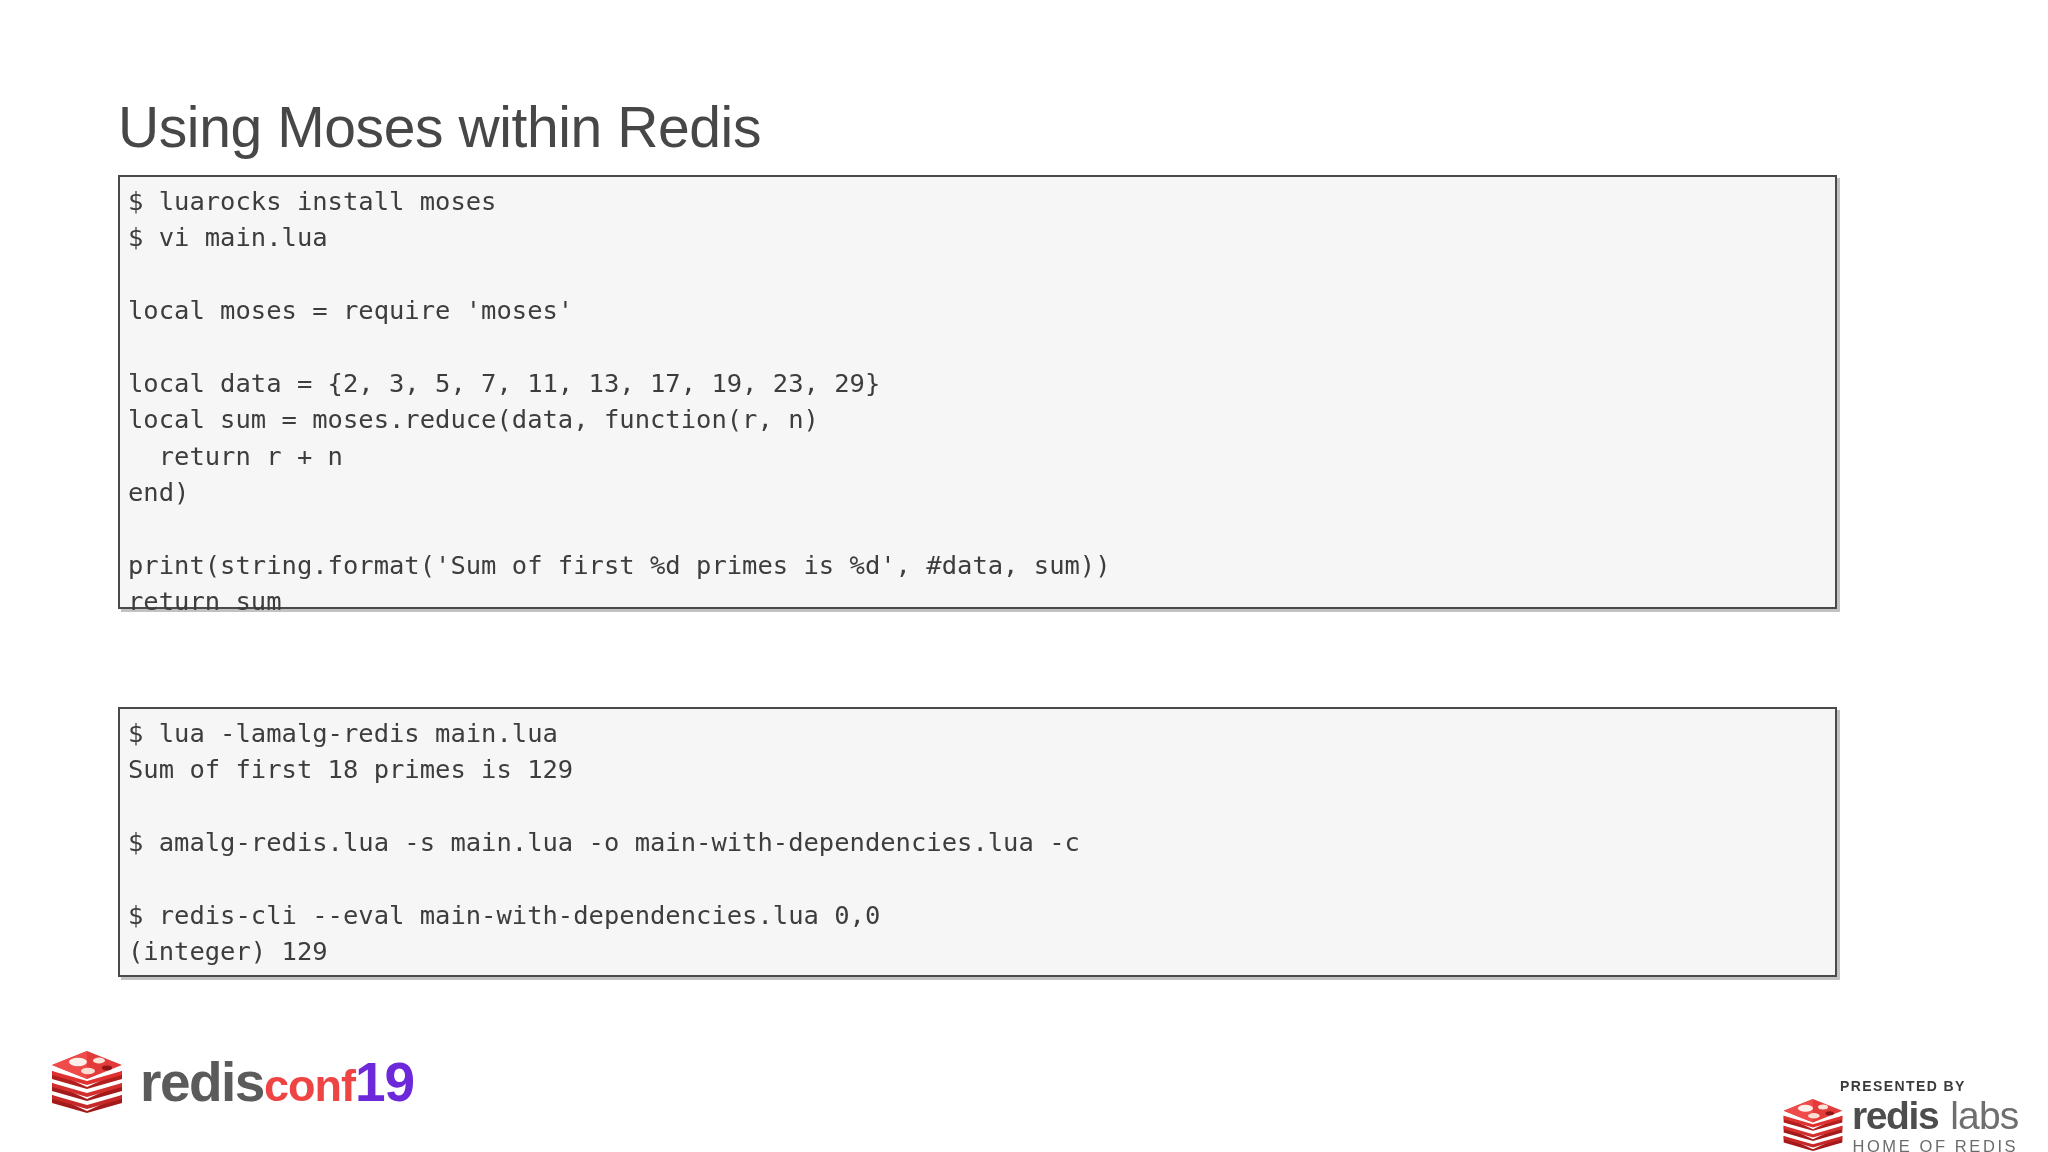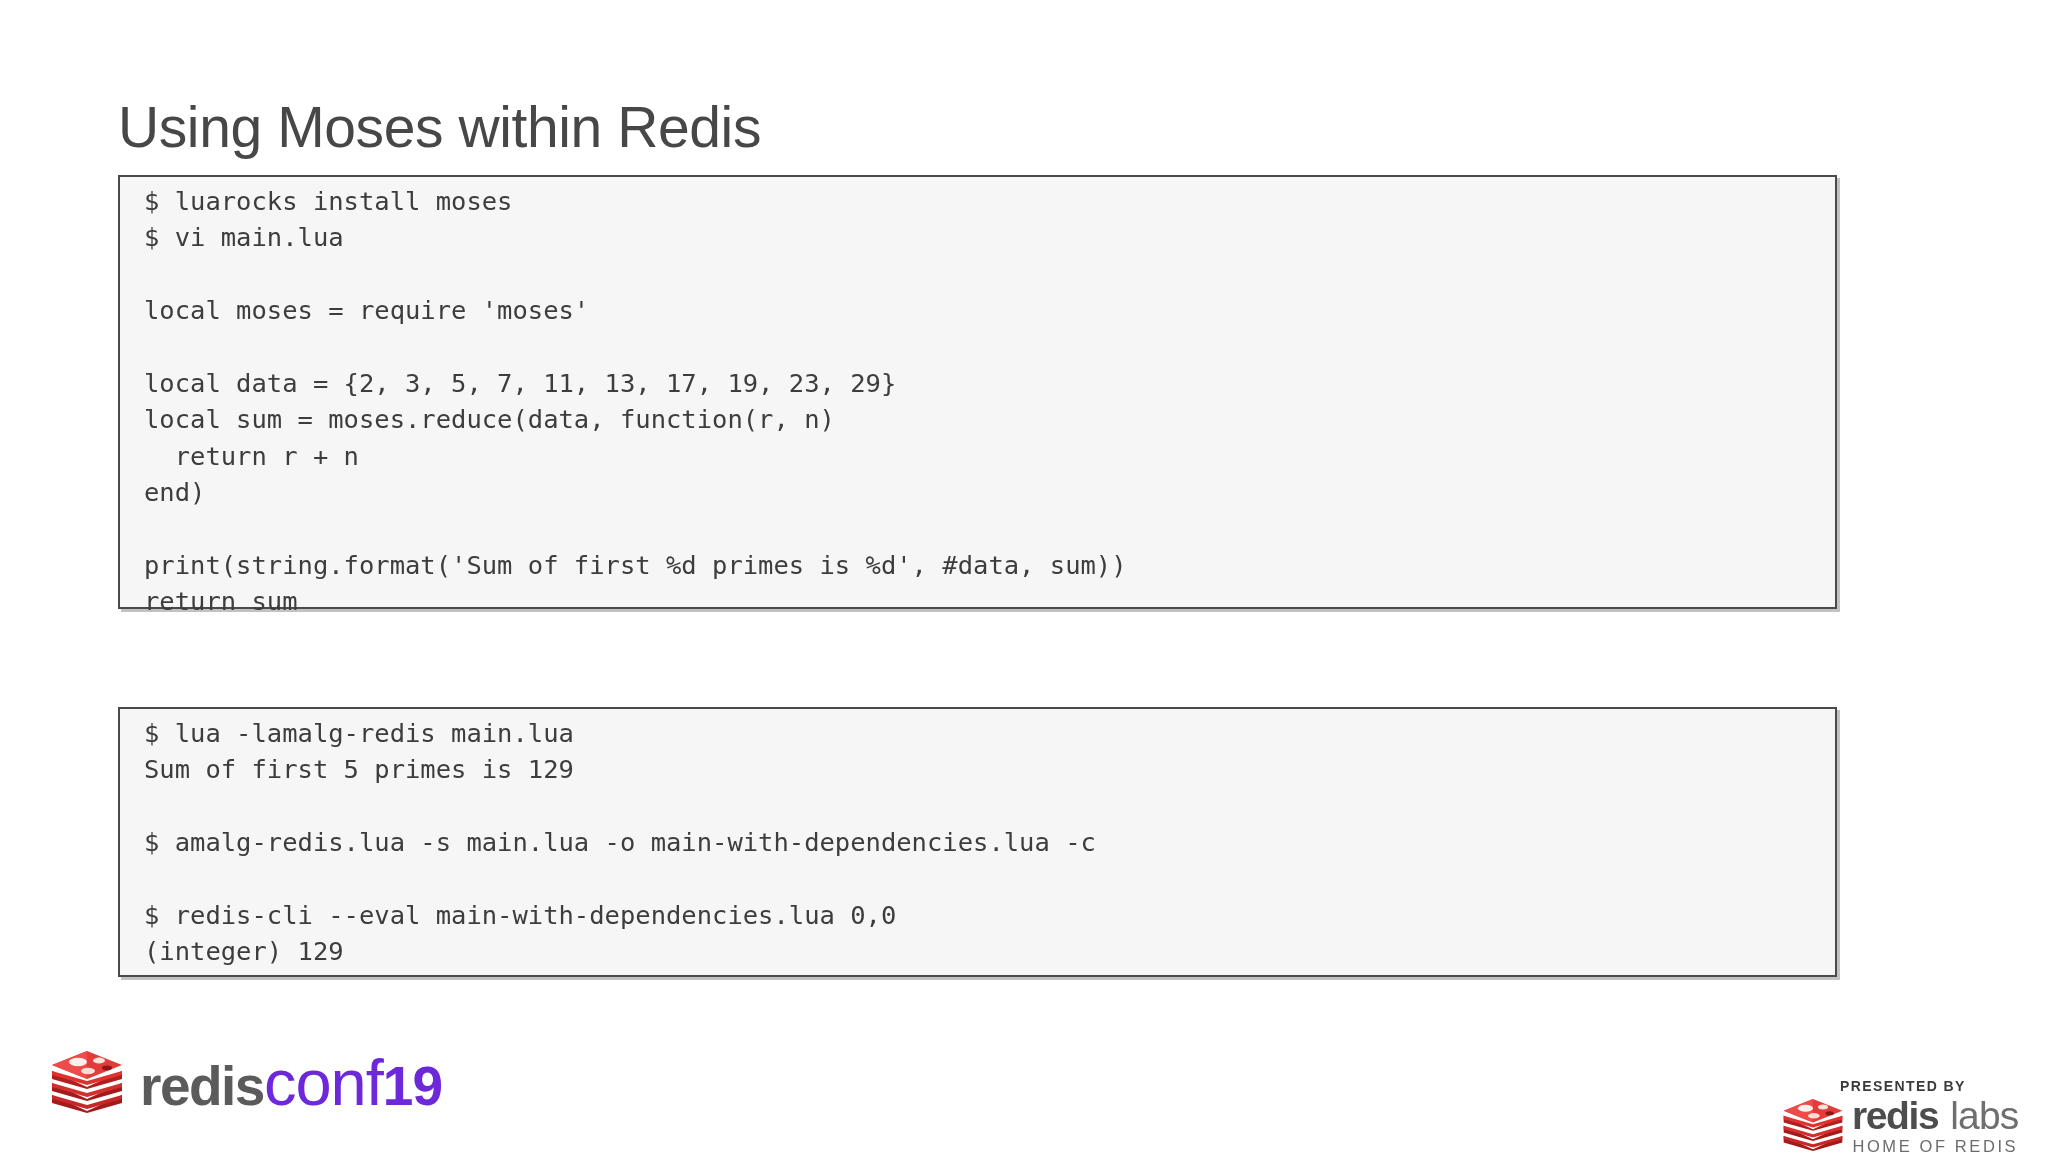--- a/index.html
+++ b/index.html
@@ -34,21 +34,21 @@
   
   .code-block {
     position: absolute;
     background: #f6f6f6;
     border: 2px solid #4a4a4a;
     box-sizing: border-box;
     box-shadow: 3px 3px 0 0 rgba(120,120,120,0.45);
   }
   .code-block pre {
     margin: 0;
-    padding: 6px 0 6px 24px;
+    padding: 6px 0 6px 8px;
     font-family: "DejaVu Sans Mono", "Liberation Mono", monospace;
     font-size: 25.5px;
     line-height: 36.4px;
     color: #3d3d3d;
     white-space: pre;
     letter-spacing: 0px;
   }
   #code-block-1 {
     left: 118px;
     top: 175px;
@@ -88,23 +88,23 @@
     margin-left: 16px;
     line-height: 1;
   }
   .wm-redis {
     font-size: 55px;
     font-weight: bold;
     color: #5b5b5b;
     letter-spacing: -1.5px;
   }
   .wm-conf {
-    font-size: 65px;
-    font-weight: 400;
-    color: #6d28d9;
+    font-size: 45px;
+    font-weight: 700;
+    color: #ef4444;
     letter-spacing: -1px;
   }
   .wm-19 {
     font-size: 55px;
     font-weight: bold;
     color: #6d28d9;
     letter-spacing: -1px;
   }
   .presented-by {
     position: absolute;
@@ -169,21 +169,21 @@
 local sum = moses.reduce(data, function(r, n)
   return r + n
 end)
 
 print(string.format('Sum of first %d primes is %d', #data, sum))
 return sum</pre>
   </div>
 
   <div class="code-block" id="code-block-2">
     <pre>$ lua -lamalg-redis main.lua
-Sum of first 5 primes is 129
+Sum of first 18 primes is 129
 
 $ amalg-redis.lua -s main.lua -o main-with-dependencies.lua -c
 
 $ redis-cli --eval main-with-dependencies.lua 0,0
 (integer) 129</pre>
   </div>
 
   <div class="logo-redisconf">
     <svg class="redis-mark" width="74" height="66" viewBox="0 0 74 66">
       <g>

